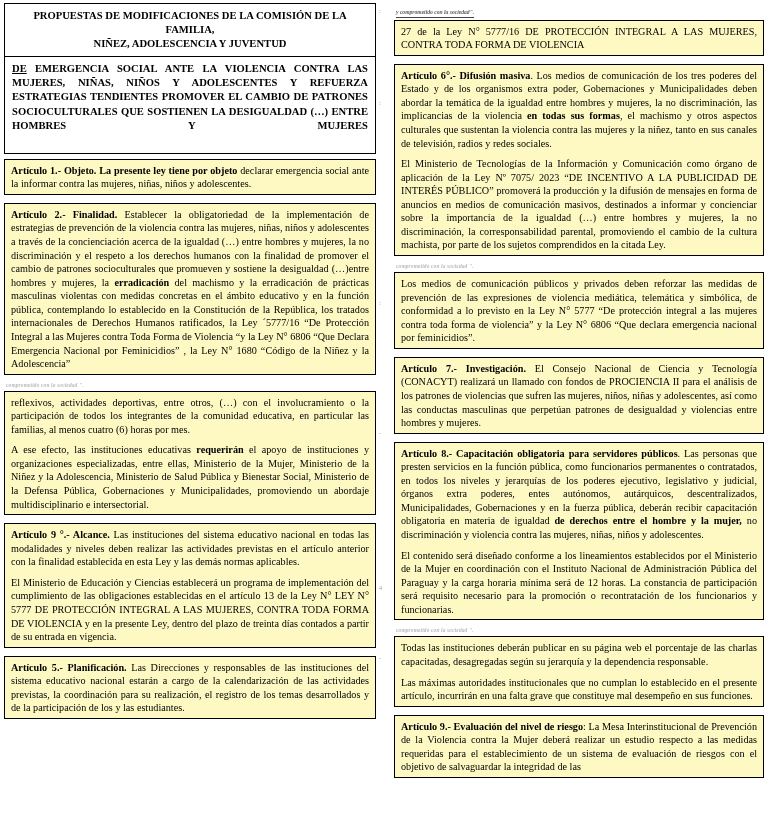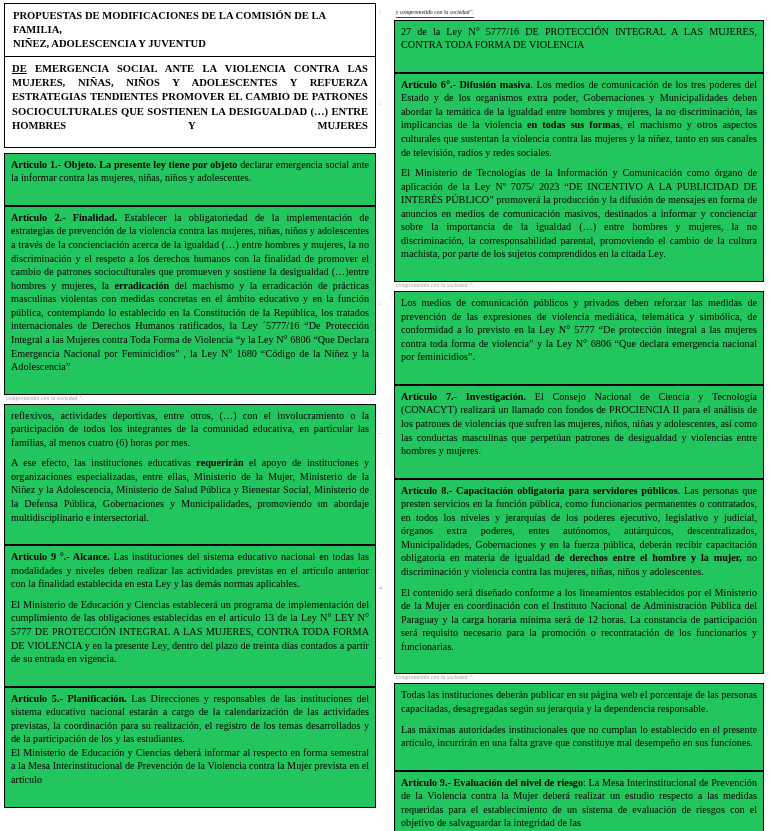--- a/index.html
+++ b/index.html
@@ -37,23 +37,23 @@
     padding: 3px 9px 0 4px;
   }
   .col-right {
     width: 385px;
     padding: 0 6px 0 9px;
   }
   
   .box {
     border: 1.1px solid #000;
     box-sizing: border-box;
-    padding: 4px 6px 20px 6px;
-    margin: 0 0 0 0;
-    background: #22c55e;
+    padding: 4px 6px 3px 6px;
+    margin: 0 0 8px 0;
+    background: #fef9c3;
   }
   .box p {
     margin: 0 0 7px 0;
     font-size: 10.2px;
     line-height: 1.33;
     text-align: justify;
     text-justify: inter-word;
     hyphens: none;
   }
   .box p:last-child { margin-bottom: 0; }
@@ -66,27 +66,27 @@
     border: 1.1px solid #000;
     box-sizing: border-box;
     padding: 5px 8px 6px 8px;
     text-align: center;
   }
   .title-box p {
     margin: 0;
     font-weight: bold;
     font-size: 10.6px;
     line-height: 1.3;
-    text-align: left;
+    text-align: center;
   }
   .subtitle-box {
     border: 1.1px solid #000;
     border-top: none;
     box-sizing: border-box;
-    padding: 5px 7px 0 7px;
+    padding: 5px 7px 6px 7px;
   }
   .subtitle-box p {
     margin: 0;
     font-weight: bold;
     font-size: 10.6px;
     line-height: 1.33;
     text-align: justify;
     text-justify: inter-word;
   }
   
@@ -173,21 +173,20 @@
         <p><span>A ese efecto, las instituciones educativas </span><b>requerirán</b><span> el apoyo de instituciones y organizaciones especializadas, entre ellas, Ministerio de la Mujer, Ministerio de la Niñez y la Adolescencia, Ministerio de Salud Pública y Bienestar Social, Ministerio de la Defensa Pública, Gobernaciones y Municipalidades, promoviendo un abordaje multidisciplinario e intersectorial.</span></p>
       </div>
 
       <div class="box">
         <p><b>Artículo 9 °.- Alcance.</b><span> Las instituciones del sistema educativo nacional en todas las modalidades y niveles deben realizar las actividades previstas en el artículo anterior con la finalidad establecida en esta Ley y las demás normas aplicables.</span></p>
         <p>El Ministerio de Educación y Ciencias establecerá un programa de implementación del cumplimiento de las obligaciones establecidas en el artículo 13 de la Ley N° LEY N° 5777 DE PROTECCIÓN INTEGRAL A LAS MUJERES, CONTRA TODA FORMA DE VIOLENCIA y en la presente Ley, dentro del plazo de treinta días contados a partir de su entrada en vigencia.</p>
       </div>
 
       <div class="box">
         <p class="nogap"><b>Artículo 5.- Planificación.</b><span> Las Direcciones y responsables de las instituciones del sistema educativo nacional estarán a cargo de la calendarización de las actividades previstas, la coordinación para su realización, el registro de los temas desarrollados y de la participación de los y las estudiantes.</span></p>
-        <p>El Ministerio de Educación y Ciencias deberá informar al respecto en forma semestral a la Mesa Interinstitucional de Prevención de la Violencia contra la Mujer prevista en el artículo</p>
       </div>
 
     </div>
 
     <div class="col col-right">
 
       <div class="faint-strong">y comprometido con la sociedad".</div>
 
       
       <div class="box">
@@ -215,21 +214,21 @@
       
       <div class="box">
         <p><b>Artículo 8.- Capacitación obligatoria para servidores públicos</b><span>. Las personas que presten servicios en la función pública, como funcionarios permanentes o contratados, en todos los niveles y jerarquías de los poderes ejecutivo, legislativo y judicial, órganos extra poderes, entes autónomos, autárquicos, descentralizados, Municipalidades, Gobernaciones y en la fuerza pública, deberán recibir capacitación obligatoria en materia de igualdad </span><b>de derechos entre el hombre y la mujer,</b><span> no discriminación y violencia contra las mujeres, niñas, niños y adolescentes.</span></p>
         <p class="nogap">El contenido será diseñado conforme a los lineamientos establecidos por el Ministerio de la Mujer en coordinación con el Instituto Nacional de Administración Pública del Paraguay y la carga horaria mínima será de 12 horas.  La constancia de participación será requisito necesario para la promoción o recontratación de los funcionarios y funcionarias.</p>
       </div>
 
       <div class="faint">comprometido con la sociedad ".</div>
 
       
       <div class="box">
-        <p>Todas las instituciones deberán publicar en su página web el porcentaje de las personas capacitadas, desagregadas según su jerarquía y la dependencia responsable.</p>
+        <p>Todas las instituciones deberán publicar en su página web el porcentaje de las charlas capacitadas, desagregadas según su jerarquía y la dependencia responsable.</p>
         <p>Las máximas autoridades institucionales que no cumplan lo establecido en el presente artículo, incurrirán en una falta grave que constituye mal desempeño en sus funciones.</p>
       </div>
 
       
       <div class="box">
         <p><b>Artículo 9.- Evaluación del nivel de riesgo</b><span>:  La Mesa Interinstitucional de Prevención de la Violencia contra la Mujer deberá realizar un estudio respecto a las medidas requeridas para el establecimiento de un sistema de evaluación de riesgos  con el objetivo de salvaguardar la integridad de las </span></p>
       </div>
 
       
       

